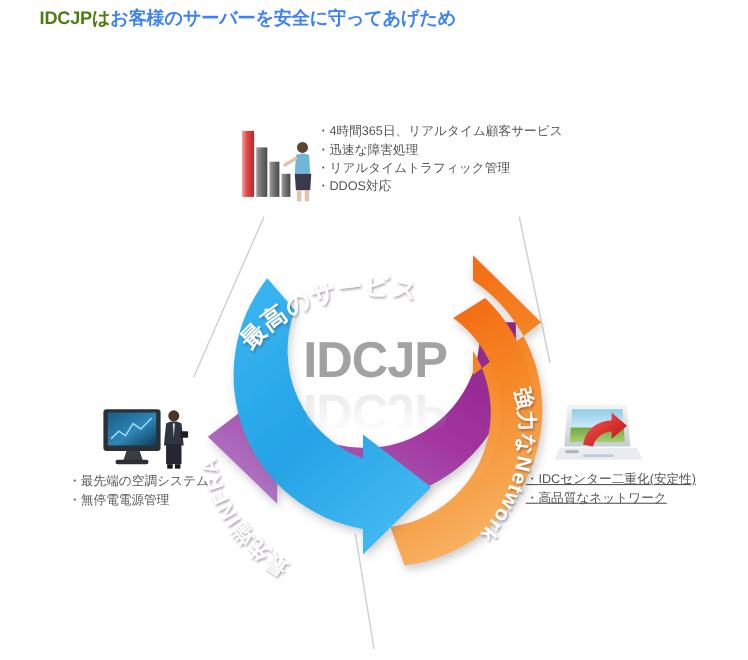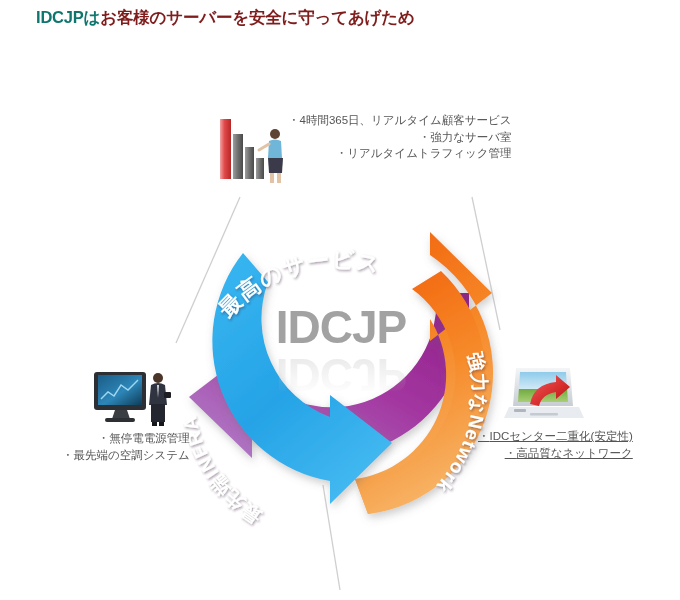--- a/index.html
+++ b/index.html
@@ -24,46 +24,45 @@
     line-height: 22px;
   }
   .heading-line {
     font-size: 16.5px;
     font-weight: bold;
     color: #1a1a1a;
     white-space: nowrap;
     letter-spacing: -0.2px;
   }
   .heading-brand {
-    color: #0f766e;
+    color: #4d7c0f;
     font-weight: bold;
   }
   .heading-normal {
     font-weight: bold;
-    color: #7f1d1d;
+    color: #3b82f6;
   }
 
   
   .stage {
     position: absolute;
     left: 0;
     top: 85px;
     width: 680px;
     height: 515px;
   }
   .stage svg { display: block; }
 
   
   .bullets {
     position: absolute;
     font-size: 11.5px;
     line-height: 16.5px;
     color: #555555;
     white-space: nowrap;
-    text-align: right;
   }
   .bullets .bullet-row { display: block; }
   .bullets .bullet-row.indent { padding-left: 9px; }
 
   .bullets-top   { left: 288px; top: 112px; }
   .bullets-left  { left: 62px;  top: 430px; }
   .bullets-right { left: 478px; top: 428px; text-decoration: underline; }
 
   
   .illus { position: absolute; }
@@ -277,34 +276,37 @@
       <path d="M30 42 q4 -20 26 -22 l0 -7 l14 12 l-14 12 l0 -7 q-14 2 -17 14 z" fill="url(#arrowRed)"></path>
     </g>
   </svg>
 </div>
 
 <div class="bullets bullets-top">
   <span class="bullet-row">
     <span>・</span><span>4時間365日、リアルタイム顧客サービス</span>
   </span>
   <span class="bullet-row">
-    <span>・</span><span>強力なサーバ室</span>
+    <span>・</span><span>迅速な障害処理</span>
   </span>
   <span class="bullet-row">
     <span>・</span><span>リアルタイムトラフィック管理</span>
   </span>
+  <span class="bullet-row">
+    <span>・</span><span>DDOS対応</span>
+  </span>
 </div>
 
 <div class="bullets bullets-left">
   <span class="bullet-row">
+    <span>・</span><span>最先端の空調システム</span>
+  </span>
+  <span class="bullet-row">
     <span>・</span><span>無停電電源管理</span>
   </span>
-  <span class="bullet-row">
-    <span>・</span><span>最先端の空調システム</span>
-  </span>
 </div>
 
 <div class="bullets bullets-right">
   <span class="bullet-row">
     <span>・</span><span>IDCセンター二重化(安定性)</span>
   </span>
   <span class="bullet-row">
     <span>・</span><span>高品質なネットワーク</span>
   </span>
 </div>

